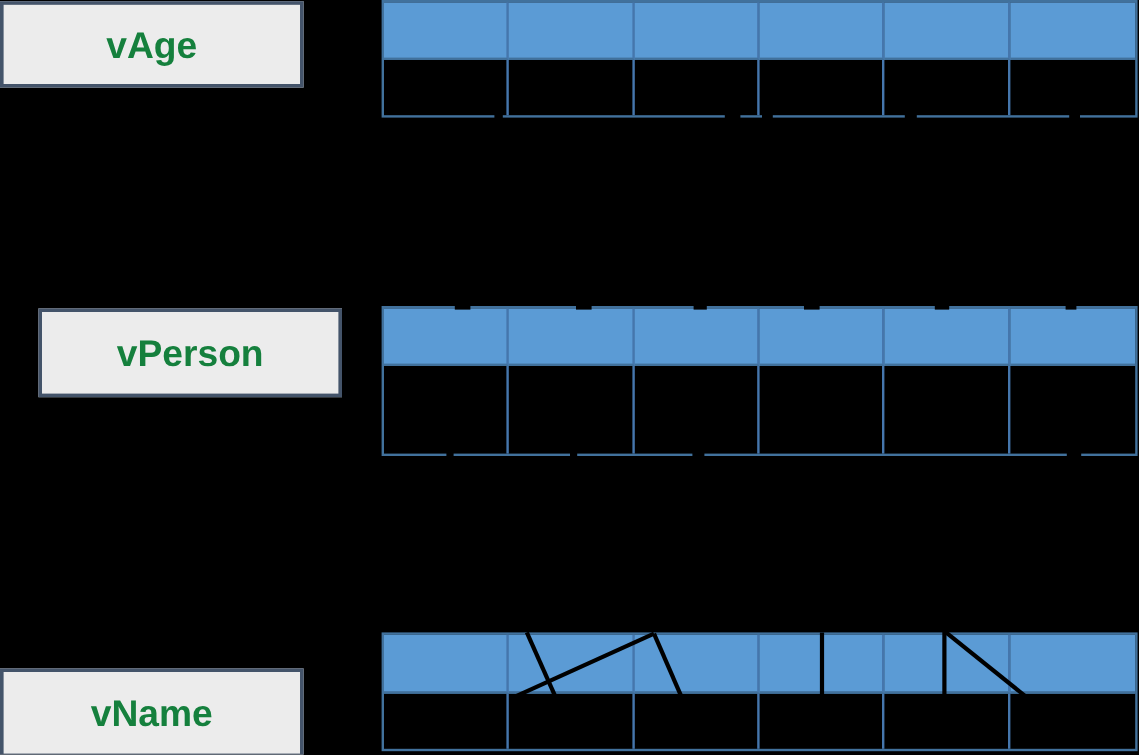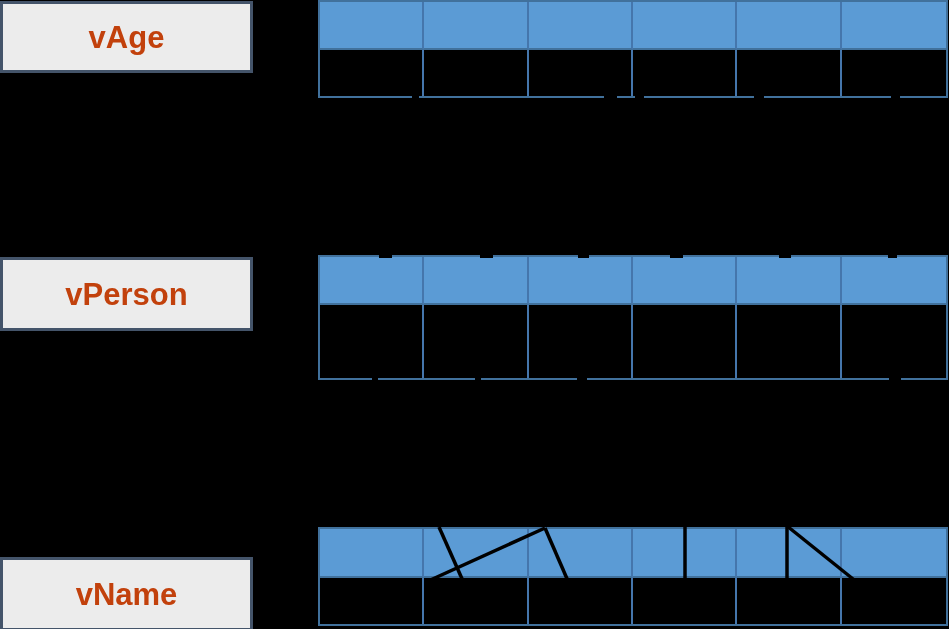--- a/index.html
+++ b/index.html
@@ -8,24 +8,24 @@
     position:relative; width:949px; height:629px;
     background:#000000; overflow:hidden;
     font-family:"Liberation Sans", sans-serif;
   }
   .var-box {
     position:absolute; left:0; width:253px;
     background:#ECECEC; border:3px solid #44546A;
     display:flex; align-items:center; justify-content:center;
   }
   .box-vage    { top:1px;   height:72px; }
-  .box-vperson { top:257px; height:74px; }
+  .box-vperson { top:257px; height:74px;margin-left:32px; }
   .box-vname   { top:529px; height:74px;margin-top:28px; }
   .var-label {
-    font-weight:bold; font-size:31px; color:#c2410c; line-height:1;
+    font-weight:bold; font-size:31px; color:#15803d; line-height:1;
   }
   .mem-table {
     position:absolute; left:318px; width:630px;
     border:2px solid #41719C;
     display:grid; grid-template-columns:repeat(6,1fr);
   }
   .table-vage    { top:0;     height:98px;  grid-template-rows:48px auto; }
   .table-vperson { top:255px; height:125px; grid-template-rows:48px auto; }
   .table-vname   { top:527px; height:99px;  grid-template-rows:49px auto; }
   .hcell {

